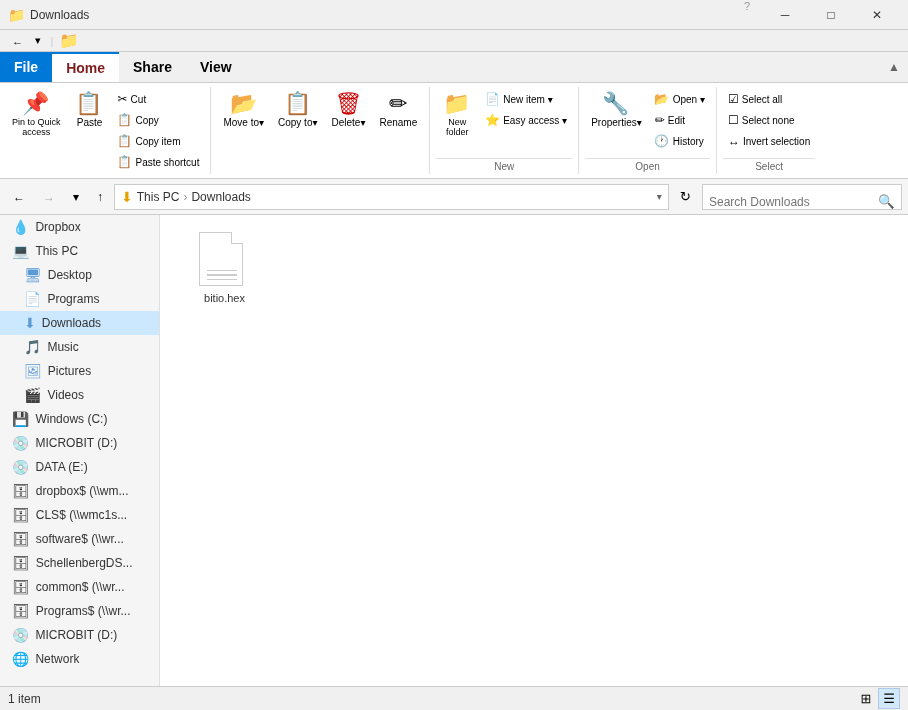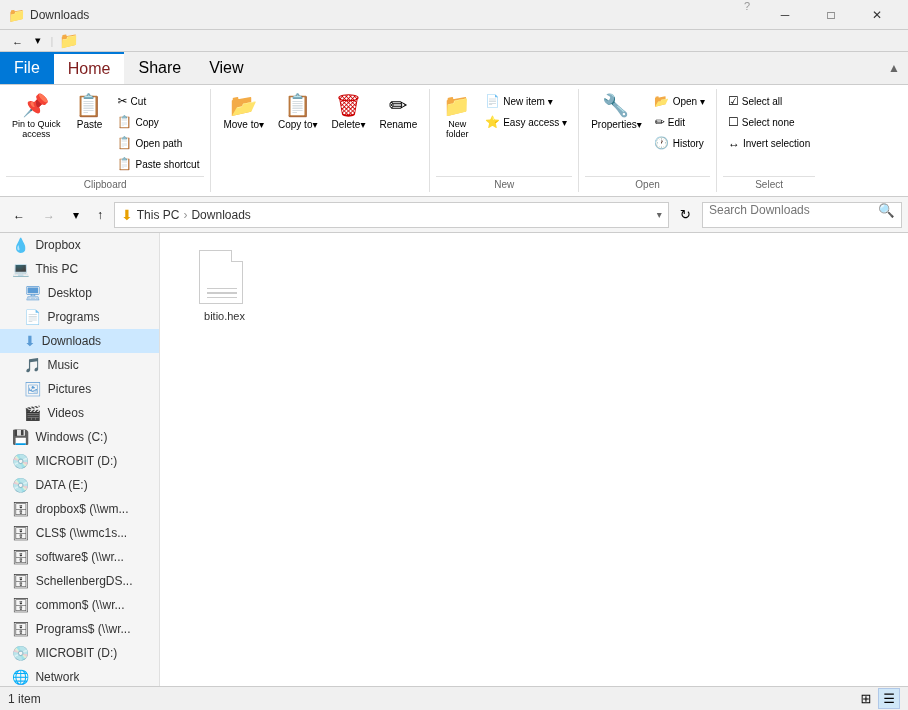--- a/index.html
+++ b/index.html
@@ -34,24 +34,25 @@
     .qa-btn { background: none; border: none; cursor: pointer; padding: 2px 4px; font-size: 11px; display: flex; align-items: center; }
 
     
     .ribbon-tabs {
       display: flex;
       background: #f0f0f0;
       border-bottom: 1px solid #ccc;
     }
     .ribbon-tab {
       padding: 6px 14px;
-      font-size: 16px;
+      font-size: 14px;
       cursor: pointer;
       border: none;
       background: transparent;
+      font-weight: bold;
     }
     .ribbon-tab.active { background: #fff; border-top: 2px solid #0078d7; color: #7f1d1d; }
     .ribbon-tab.file { background: #0078d7; color: #fff; padding: 6px 14px; }
 
     
     .ribbon {
       background: #fff;
       border-bottom: 1px solid #ccc;
       display: flex;
       padding: 4px 0;
@@ -134,21 +135,21 @@
     }
     .address-crumb { color: #333; }
     .address-sep { color: #999; }
     .address-dropdown { margin-left: auto; background: none; border: none; cursor: pointer; font-size: 10px; color: #666; }
     .search-bar {
       width: 200px;
       height: 26px;
       border: 1px solid #ccc;
       background: #fff;
       display: flex;
-      align-items: flex-start;
+      align-items: flex-end;
       padding: 0 6px;
     }
     .search-bar input { border: none; outline: none; font-size: 12px; flex: 1; color: #aaa; background: transparent; }
     .search-icon-btn { background: none; border: none; cursor: pointer; color: #666; }
     .refresh-btn { background: none; border: 1px solid transparent; cursor: pointer; padding: 3px 6px; border-radius: 2px; }
 
     
     .main-content {
       display: flex;
       flex: 1;
@@ -329,29 +330,28 @@
         <button class="ribbon-btn-small">
           <span class="icon" style="font-size:12px;">✂</span>
           <span>Cut</span>
         </button>
         <button class="ribbon-btn-small">
           <span class="icon" style="font-size:12px;">📋</span>
           <span>Copy</span>
         </button>
         <button class="ribbon-btn-small">
           <span class="icon" style="font-size:12px;">📋</span>
-          <span>Open path</span>
+          <span>Copy item</span>
         </button>
         <button class="ribbon-btn-small">
           <span class="icon" style="font-size:12px;">📋</span>
           <span>Paste shortcut</span>
         </button>
       </div>
     </div>
-    <div class="ribbon-group-label">Clipboard</div>
   </div>
 
   <div class="ribbon-group">
     <div class="ribbon-group-buttons">
       <button class="ribbon-btn">
         <span class="icon">📂</span>
         <span>Move to▾</span>
       </button>
       <button class="ribbon-btn">
         <span class="icon">📋</span>

